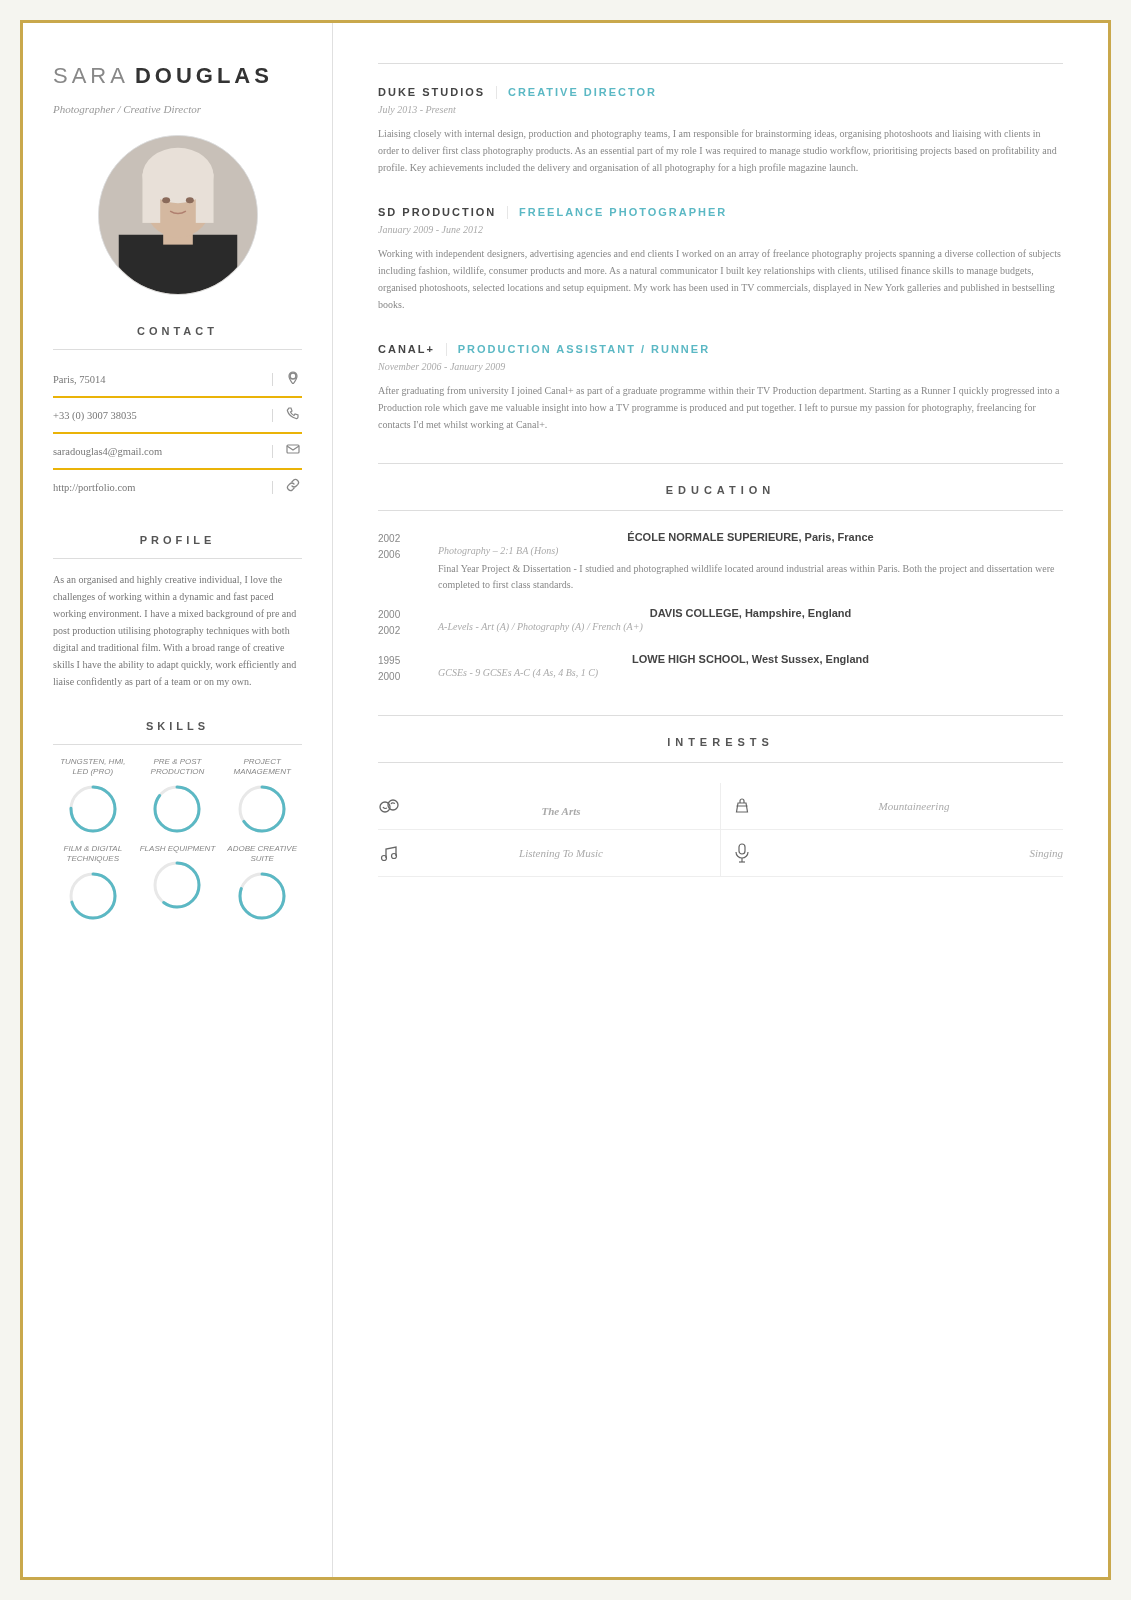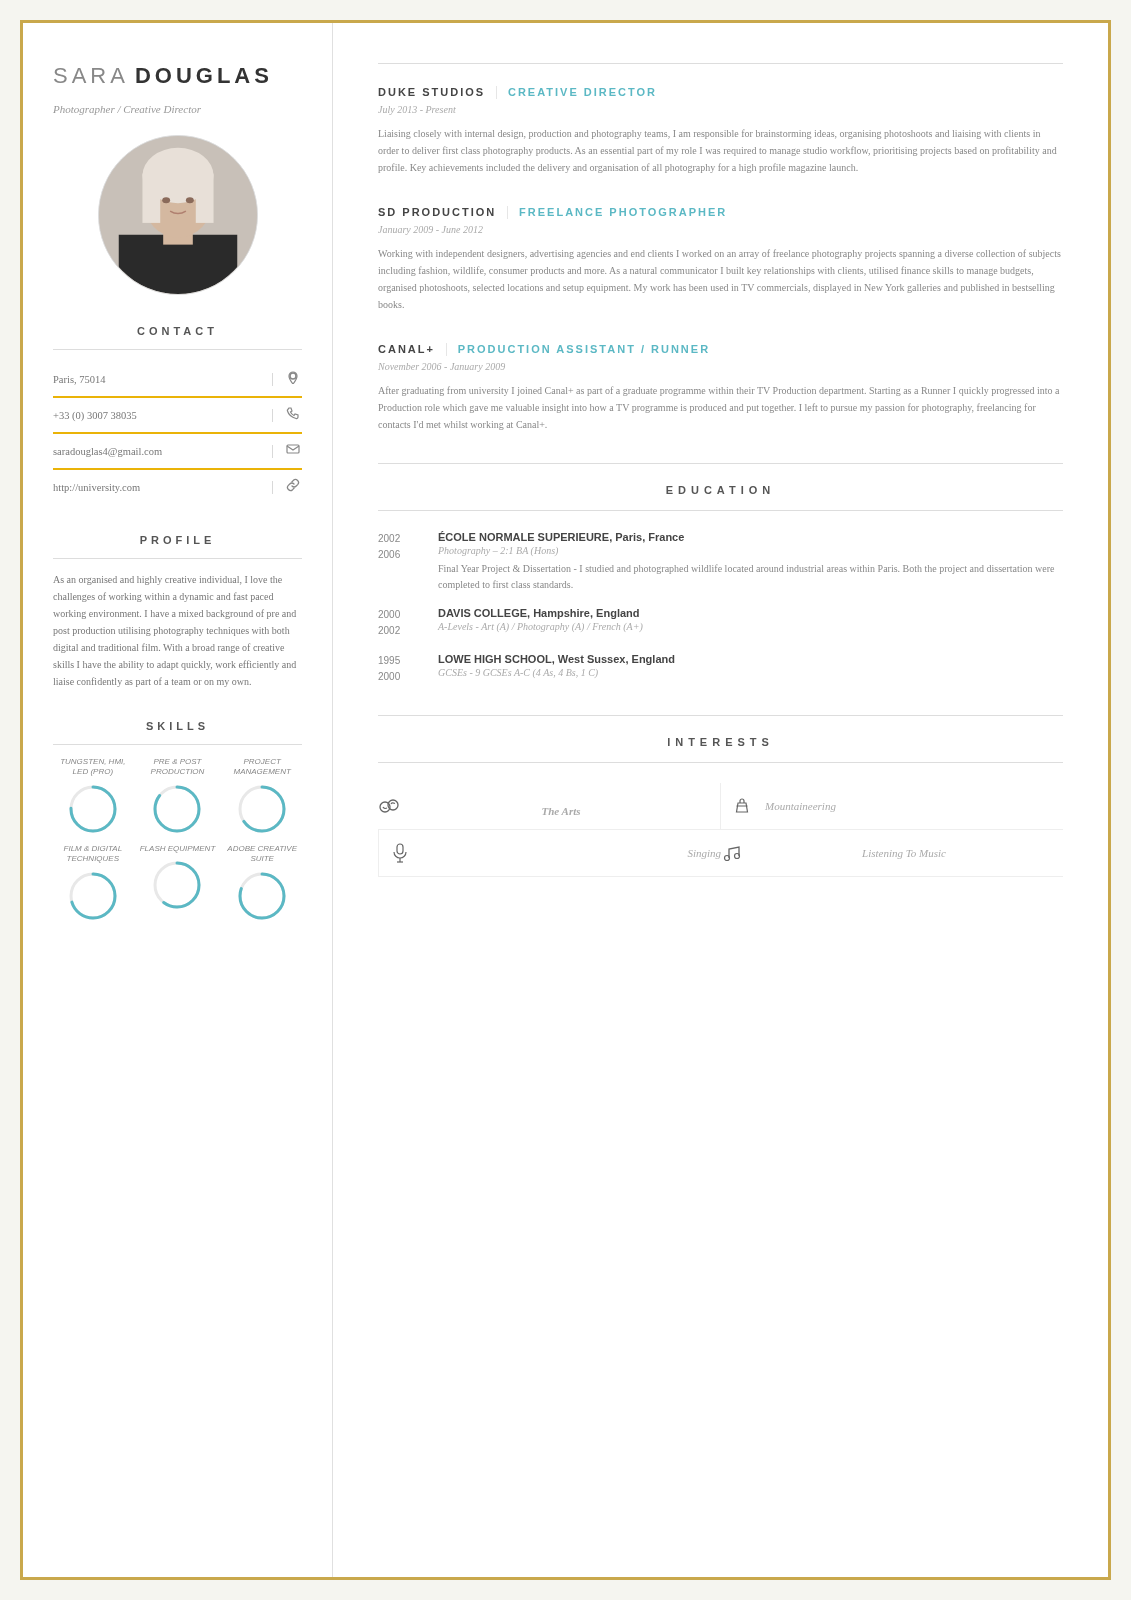--- a/index.html
+++ b/index.html
@@ -234,20 +234,21 @@
     }
     .edu-content {
       flex: 1;
     }
     .edu-school {
       font-family: 'Arial', sans-serif;
       font-size: 11px;
       font-weight: 700;
       color: #444;
       margin-bottom: 2px;
+      text-align: center;
     }
     .edu-degree {
       font-style: italic;
       font-size: 10px;
       color: #aaa;
       margin-bottom: 5px;
     }
     .edu-desc {
       font-size: 10px;
       line-height: 1.6;
@@ -322,21 +323,21 @@
   </div>
           <div class="contact-item">
     <span class="contact-text">saradouglas4@gmail.com</span>
     <span class="contact-sep">|</span>
     <span class="contact-icon"><svg width="14" height="14" viewBox="0 0 14 14">
                 <rect x="1" y="3" width="12" height="8" rx="1" stroke="#888" stroke-width="1.2" fill="none"></rect>
                 <path d="M1 4l6 4 6-4" stroke="#888" stroke-width="1.2" fill="none"></path>
               </svg></span>
   </div>
           <div class="contact-item">
-    <span class="contact-text">http://university.com</span>
+    <span class="contact-text">http://portfolio.com</span>
     <span class="contact-sep">|</span>
     <span class="contact-icon"><svg width="14" height="14" viewBox="0 0 14 14">
                 <path d="M6 8a3 3 0 004.24 0l1.41-1.41a3 3 0 00-4.24-4.24L6 3.76" stroke="#888" stroke-width="1.3" fill="none" stroke-linecap="round"></path>
                 <path d="M8 6a3 3 0 00-4.24 0L2.35 7.41a3 3 0 004.24 4.24L8 10.24" stroke="#888" stroke-width="1.3" fill="none" stroke-linecap="round"></path>
               </svg></span>
   </div>
         </div>
     </div>
 
     <div class="profile-section">
@@ -480,42 +481,42 @@
       <span style="font-style:italic; font-size:11px; color:#aaa; flex:1; text-align:center;">The Arts</span>
     </div>
     <div style="flex:1; display:flex; align-items:center; padding:12px 0 12px 10px; border-left:1px solid #eee;">
       <span style="margin-right:12px; display:flex; align-items:center;">
                 <svg width="22" height="22" viewBox="0 0 22 22">
                   <path d="M7 8h8l1.5 9H5.5L7 8z" stroke="#666" stroke-width="1.2" fill="none"></path>
                   <path d="M9 8V6a2 2 0 014 0v2" stroke="#666" stroke-width="1.2" fill="none"></path>
                   <path d="M5.5 11h11" stroke="#666" stroke-width="1" fill="none"></path>
                 </svg>
               </span>
-      <span style="font-style:italic; font-size:11px; color:#aaa; flex:1; text-align:left;">Mountaineering</span>
+      <span style="font-style:italic; font-size:11px; color:#aaa; flex:1; text-align:center;">Mountaineering</span>
     </div>
   </div>
           <div style="display: flex; width: 100%; border-bottom: 1px solid rgb(238, 238, 238);">
+    <div style="flex:1; display:flex; align-items:center; padding:12px 10px 12px 0;">
+      <span style="margin-right:12px; display:flex; align-items:center;">
+                <svg width="22" height="22" viewBox="0 0 22 22">
+                  <path d="M8 16V7l10-2v9" stroke="#666" stroke-width="1.3" fill="none"></path>
+                  <circle cx="6" cy="16" r="2.5" stroke="#666" stroke-width="1.2" fill="none"></circle>
+                  <circle cx="16" cy="14" r="2.5" stroke="#666" stroke-width="1.2" fill="none"></circle>
+                </svg>
+              </span>
+      <span style="font-style:italic; font-size:11px; color:#aaa; flex:1; text-align:center;">Listening To Music</span>
+    </div>
     <div style="flex:1; display:flex; align-items:center; padding:12px 0 12px 10px; border-left:1px solid #eee;">
       <span style="margin-right:12px; display:flex; align-items:center;">
                 <svg width="22" height="22" viewBox="0 0 22 22">
                   <rect x="8" y="2" width="6" height="10" rx="3" stroke="#666" stroke-width="1.2" fill="none"></rect>
                   <path d="M5 10a6 6 0 0012 0" stroke="#666" stroke-width="1.2" fill="none"></path>
                   <line x1="11" y1="16" x2="11" y2="20" stroke="#666" stroke-width="1.2"></line>
                   <line x1="8" y1="20" x2="14" y2="20" stroke="#666" stroke-width="1.2"></line>
                 </svg>
               </span>
       <span style="font-style:italic; font-size:11px; color:#aaa; flex:1; text-align:right;">Singing</span>
     </div>
-    <div style="flex:1; display:flex; align-items:center; padding:12px 10px 12px 0;">
-      <span style="margin-right:12px; display:flex; align-items:center;">
-                <svg width="22" height="22" viewBox="0 0 22 22">
-                  <path d="M8 16V7l10-2v9" stroke="#666" stroke-width="1.3" fill="none"></path>
-                  <circle cx="6" cy="16" r="2.5" stroke="#666" stroke-width="1.2" fill="none"></circle>
-                  <circle cx="16" cy="14" r="2.5" stroke="#666" stroke-width="1.2" fill="none"></circle>
-                </svg>
-              </span>
-      <span style="font-style:italic; font-size:11px; color:#aaa; flex:1; text-align:center;">Listening To Music</span>
-    </div>
   </div>
         </div>
     </div>
   </div>
 </div>
 
 </body></html>

